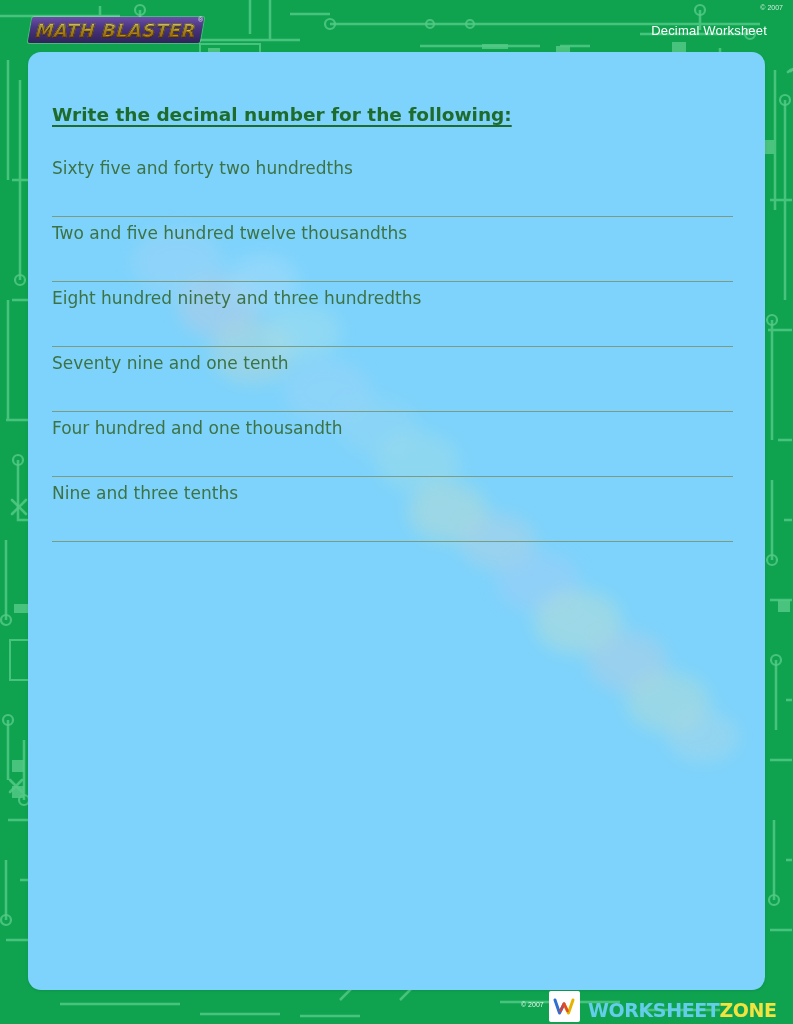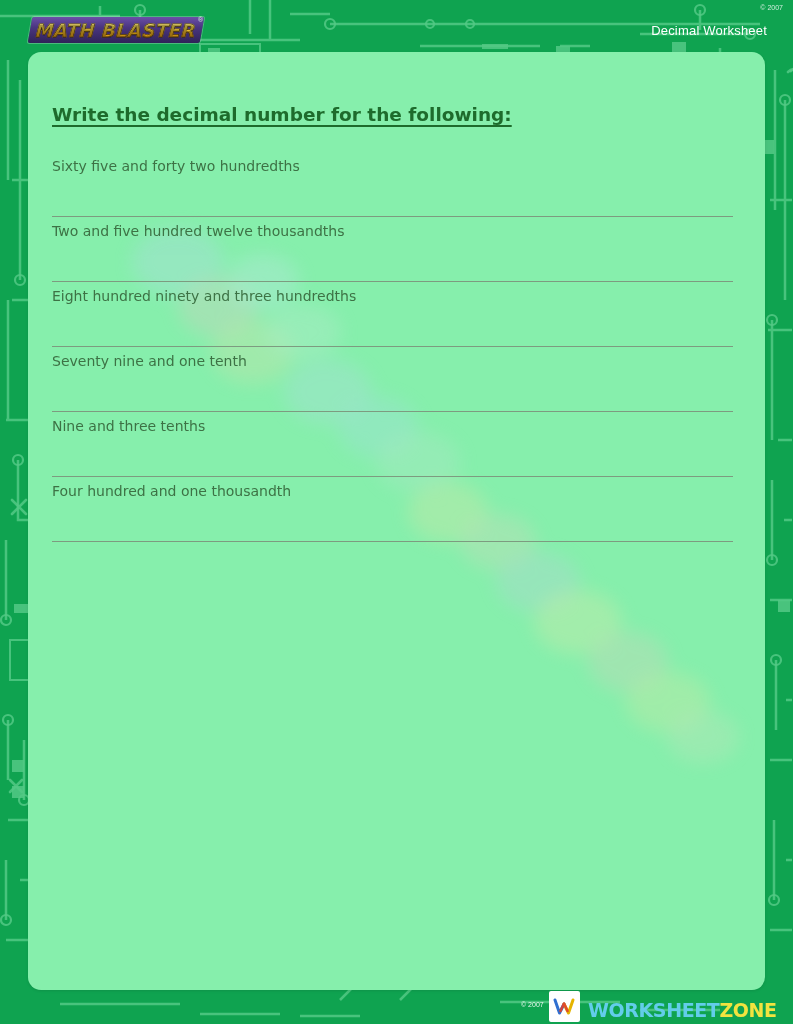--- a/index.html
+++ b/index.html
@@ -92,21 +92,21 @@
     white-space: nowrap;
   }
 
   
   #worksheet-card {
     position: absolute;
     left: 28px;
     top: 52px;
     width: 737px;
     height: 938px;
-    background: #86efac;
+    background: #7dd3fc;
     border-radius: 13px;
     z-index: 4;
     overflow: hidden;
     box-shadow: 0 1px 3px rgba(0,0,0,0.10);
   }
 
   
   #watermark {
     position: absolute;
     left: 60px;
@@ -147,21 +147,21 @@
   .question-row {
     position: relative;
     height: 65px;
   }
 
   .question-text {
     position: absolute;
     left: 0;
     top: 6px;
     font-family: "DejaVu Sans", sans-serif;
-    font-size: 14px;
+    font-size: 17px;
     color: #3d7245;
     white-space: nowrap;
   }
 
   .answer-line {
     position: absolute;
     left: 0;
     bottom: 0;
     width: 681px;
     height: 1px;
@@ -362,25 +362,25 @@
           </div>
           <div class="question-row">
             <div class="question-text">Eight hundred ninety and three hundredths</div>
             <div class="answer-line"></div>
           </div>
           <div class="question-row">
             <div class="question-text">Seventy nine and one tenth</div>
             <div class="answer-line"></div>
           </div>
           <div class="question-row">
+            <div class="question-text">Four hundred and one thousandth</div>
+            <div class="answer-line"></div>
+          </div>
+          <div class="question-row">
             <div class="question-text">Nine and three tenths</div>
-            <div class="answer-line"></div>
-          </div>
-          <div class="question-row">
-            <div class="question-text">Four hundred and one thousandth</div>
             <div class="answer-line"></div>
           </div>
         </div>
     </div>
   </div>
 
   <div id="footer">
     <span id="footer-copyright-left">© 2007</span>
   </div>
 

